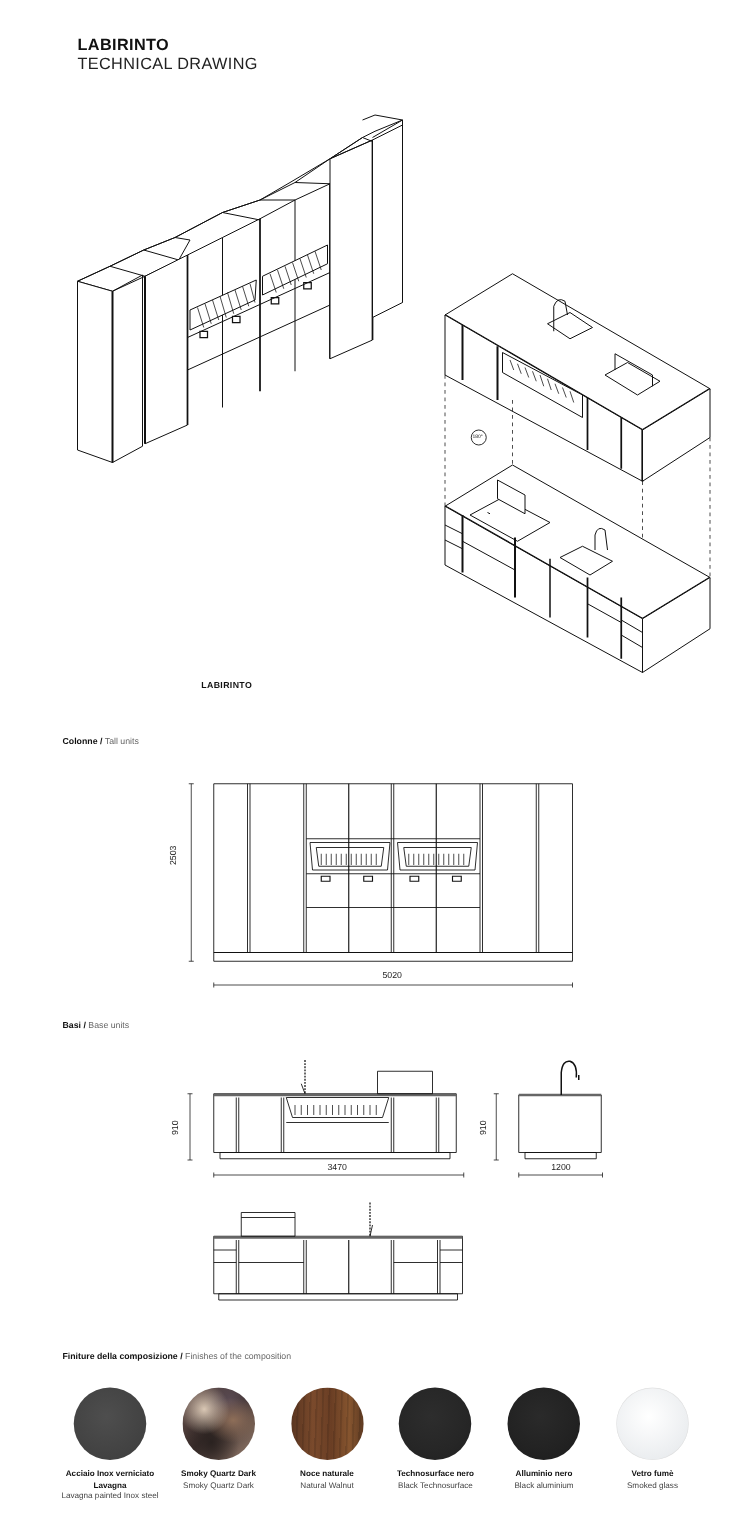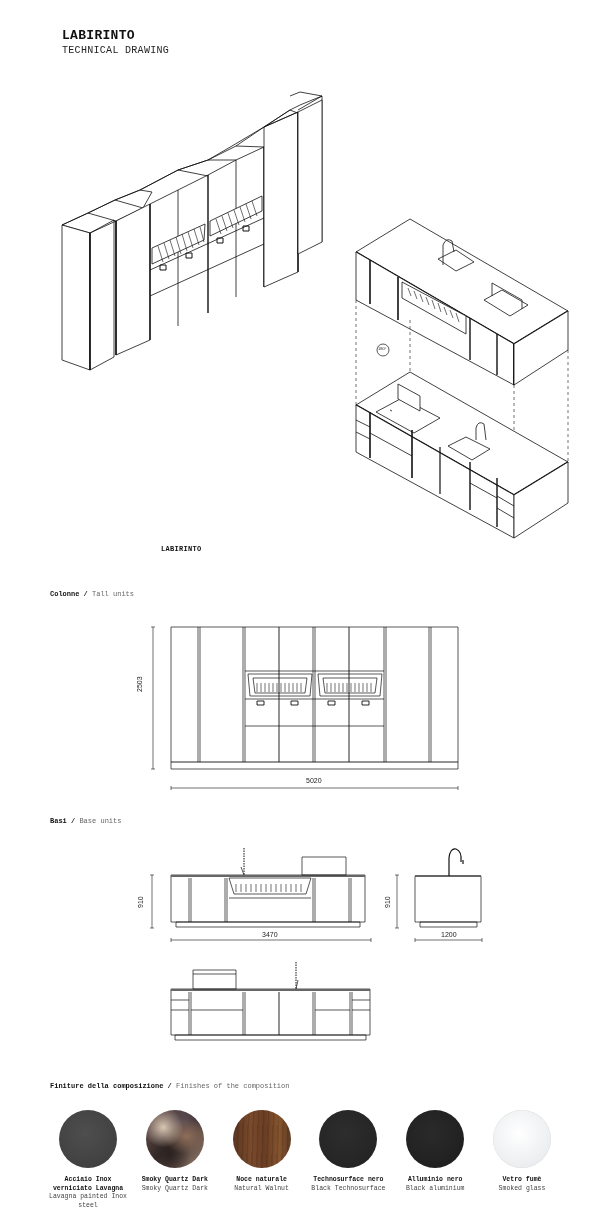--- a/index.html
+++ b/index.html
@@ -1,23 +1,23 @@
 <!DOCTYPE html>
 <html><head>
   <meta charset="utf-8">
   <style>
     * { box-sizing: border-box; margin: 0; padding: 0; }
     html, body { width: 600px; height: 1224px; background: #ffffff; overflow: hidden; }
     body { position: relative; font-family: "Liberation Sans", sans-serif; color: #1a1a1a; }
 
-    .abs { position: absolute; font-family: Liberation Mono, monospace; }
+    .abs { position: absolute; }
 
     .header { left: 62px; top: 28px; }
     .header .title { font-size: 13px; font-weight: bold; letter-spacing: 0.3px; line-height: 15px; color: #111; }
-    .header .subtitle { font-size: 10px; font-weight: normal; letter-spacing: 0.3px; line-height: 15px; color: #222; }
+    .header .subtitle { font-size: 13px; font-weight: normal; letter-spacing: 0.3px; line-height: 15px; color: #222; }
 
     .iso-label { left: 161px; top: 545px; font-size: 7px; font-weight: bold; letter-spacing: 0.3px; color: #111; }
 
     .section-title { font-size: 7px; color: #111; }
     .section-title .it { font-weight: bold; }
     .section-title .en { color: #666; font-weight: normal; }
 
     .dim-text { font-size: 7px; color: #222; font-family: "Liberation Sans", sans-serif; }
 
     svg { position: absolute; overflow: visible; }

